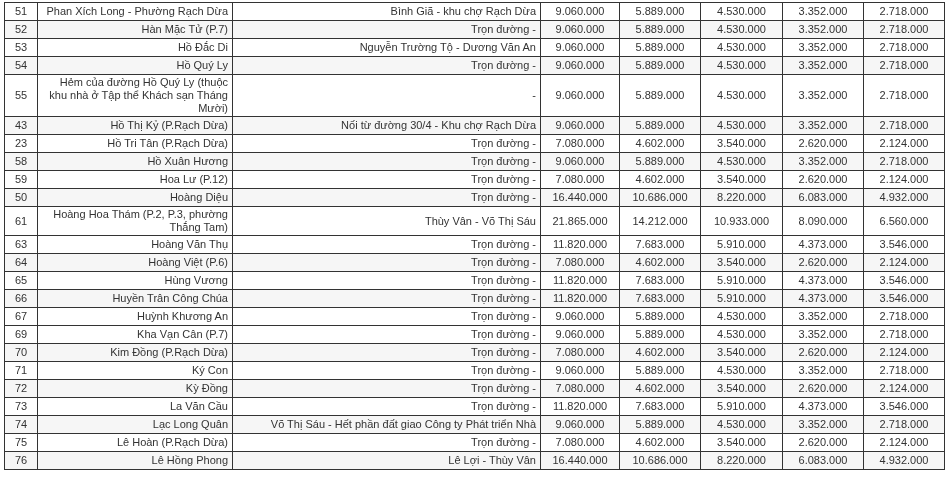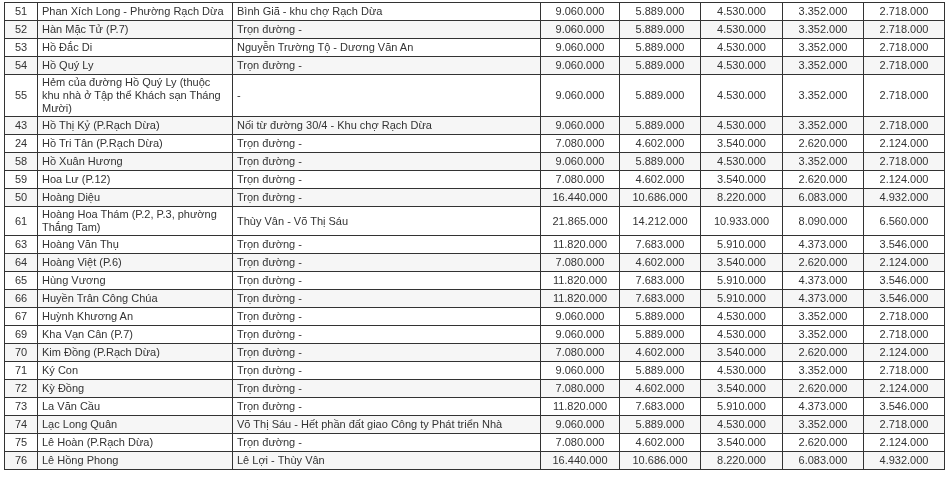--- a/index.html
+++ b/index.html
@@ -35,21 +35,21 @@
     height: 18px;
   }
   table.price-table tr.stripe {
     background: var(--stripe-color, #f6f6f6);
   }
   td.col-no {
     text-align: center;
     padding: 1px 2px;
   }
   td.col-street, td.col-segment {
-    text-align: left;
+    text-align: right;
     margin-top: 48px;
   }
   td.col-price {
     text-align: center;
     padding: 1px 2px;
   }
 </style>
 </head>
 <body style="background: rgb(255, 255, 255);">
 
@@ -120,21 +120,21 @@
           <td class="col-no">43</td>
           <td class="col-street">Hồ Thị Kỷ (P.Rạch Dừa)</td>
           <td class="col-segment">Nối từ đường 30/4 - Khu chợ Rạch Dừa</td>
           <td class="col-price">9.060.000</td>
           <td class="col-price">5.889.000</td>
           <td class="col-price">4.530.000</td>
           <td class="col-price">3.352.000</td>
           <td class="col-price">2.718.000</td>
         </tr>
         <tr>
-          <td class="col-no">24</td>
+          <td class="col-no">23</td>
           <td class="col-street">Hồ Tri Tân (P.Rạch Dừa)</td>
           <td class="col-segment">Trọn đường -</td>
           <td class="col-price">7.080.000</td>
           <td class="col-price">4.602.000</td>
           <td class="col-price">3.540.000</td>
           <td class="col-price">2.620.000</td>
           <td class="col-price">2.124.000</td>
         </tr>
         <tr class="stripe">
           <td class="col-no">58</td>

